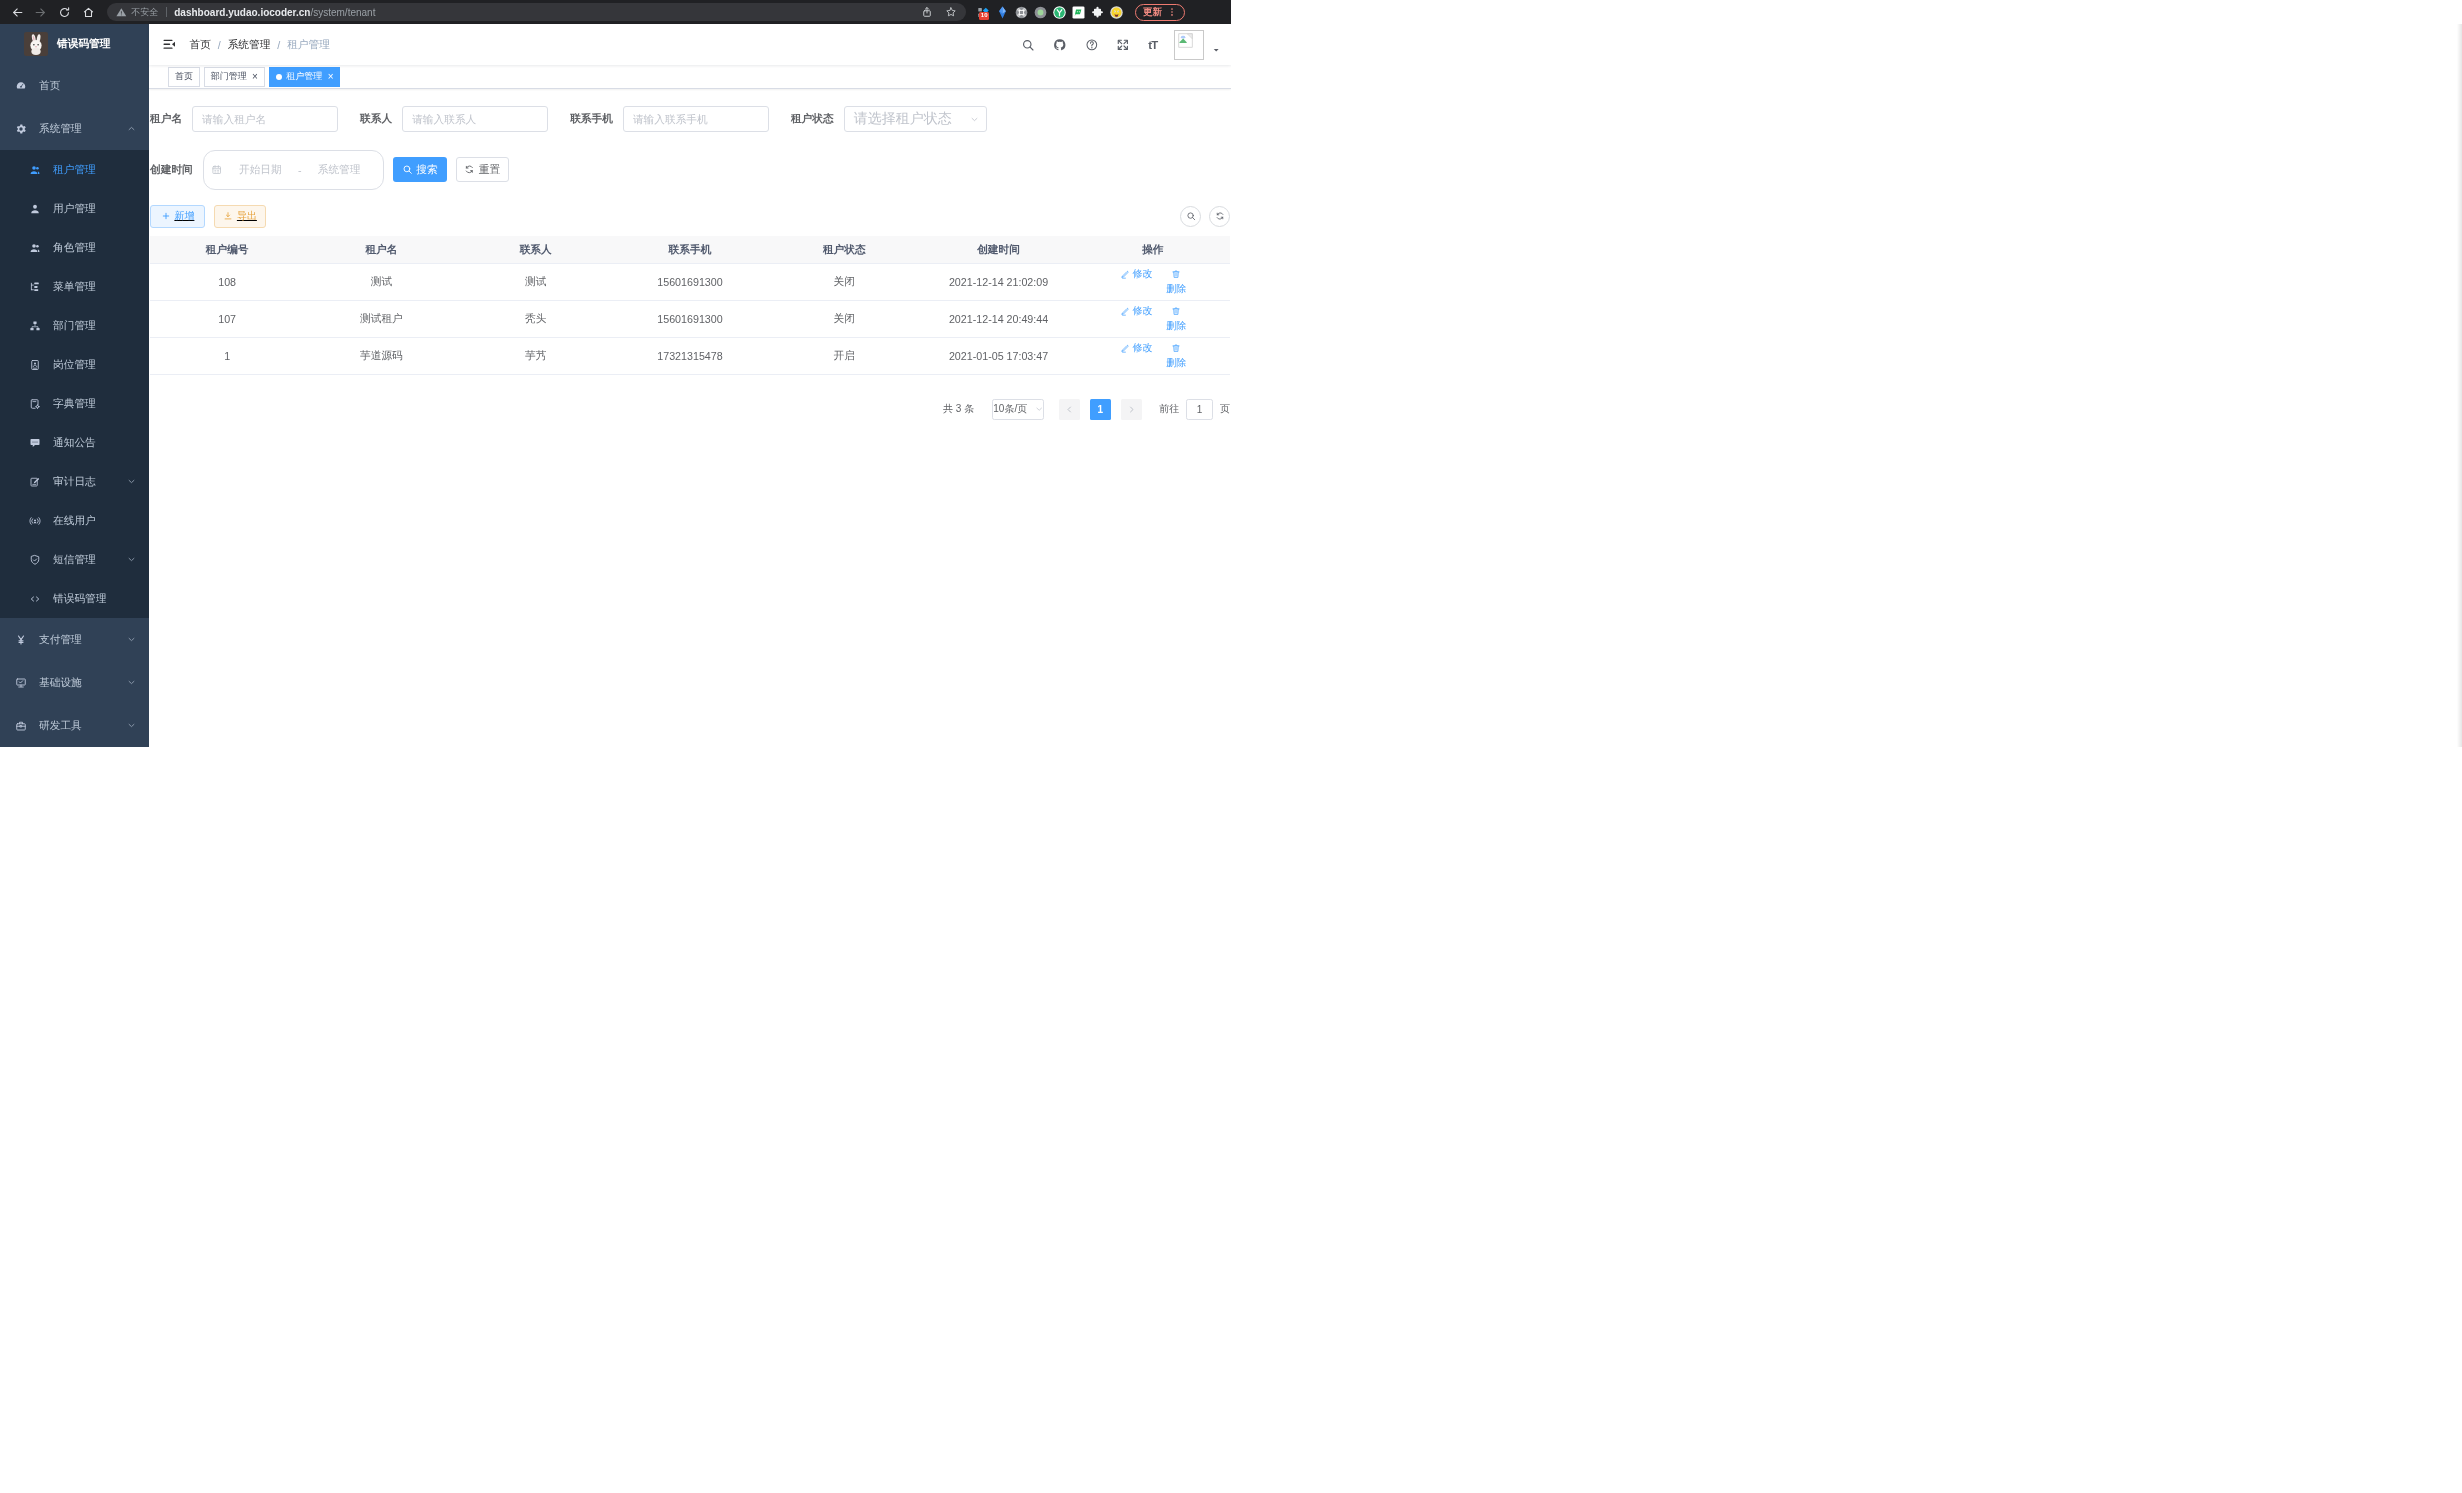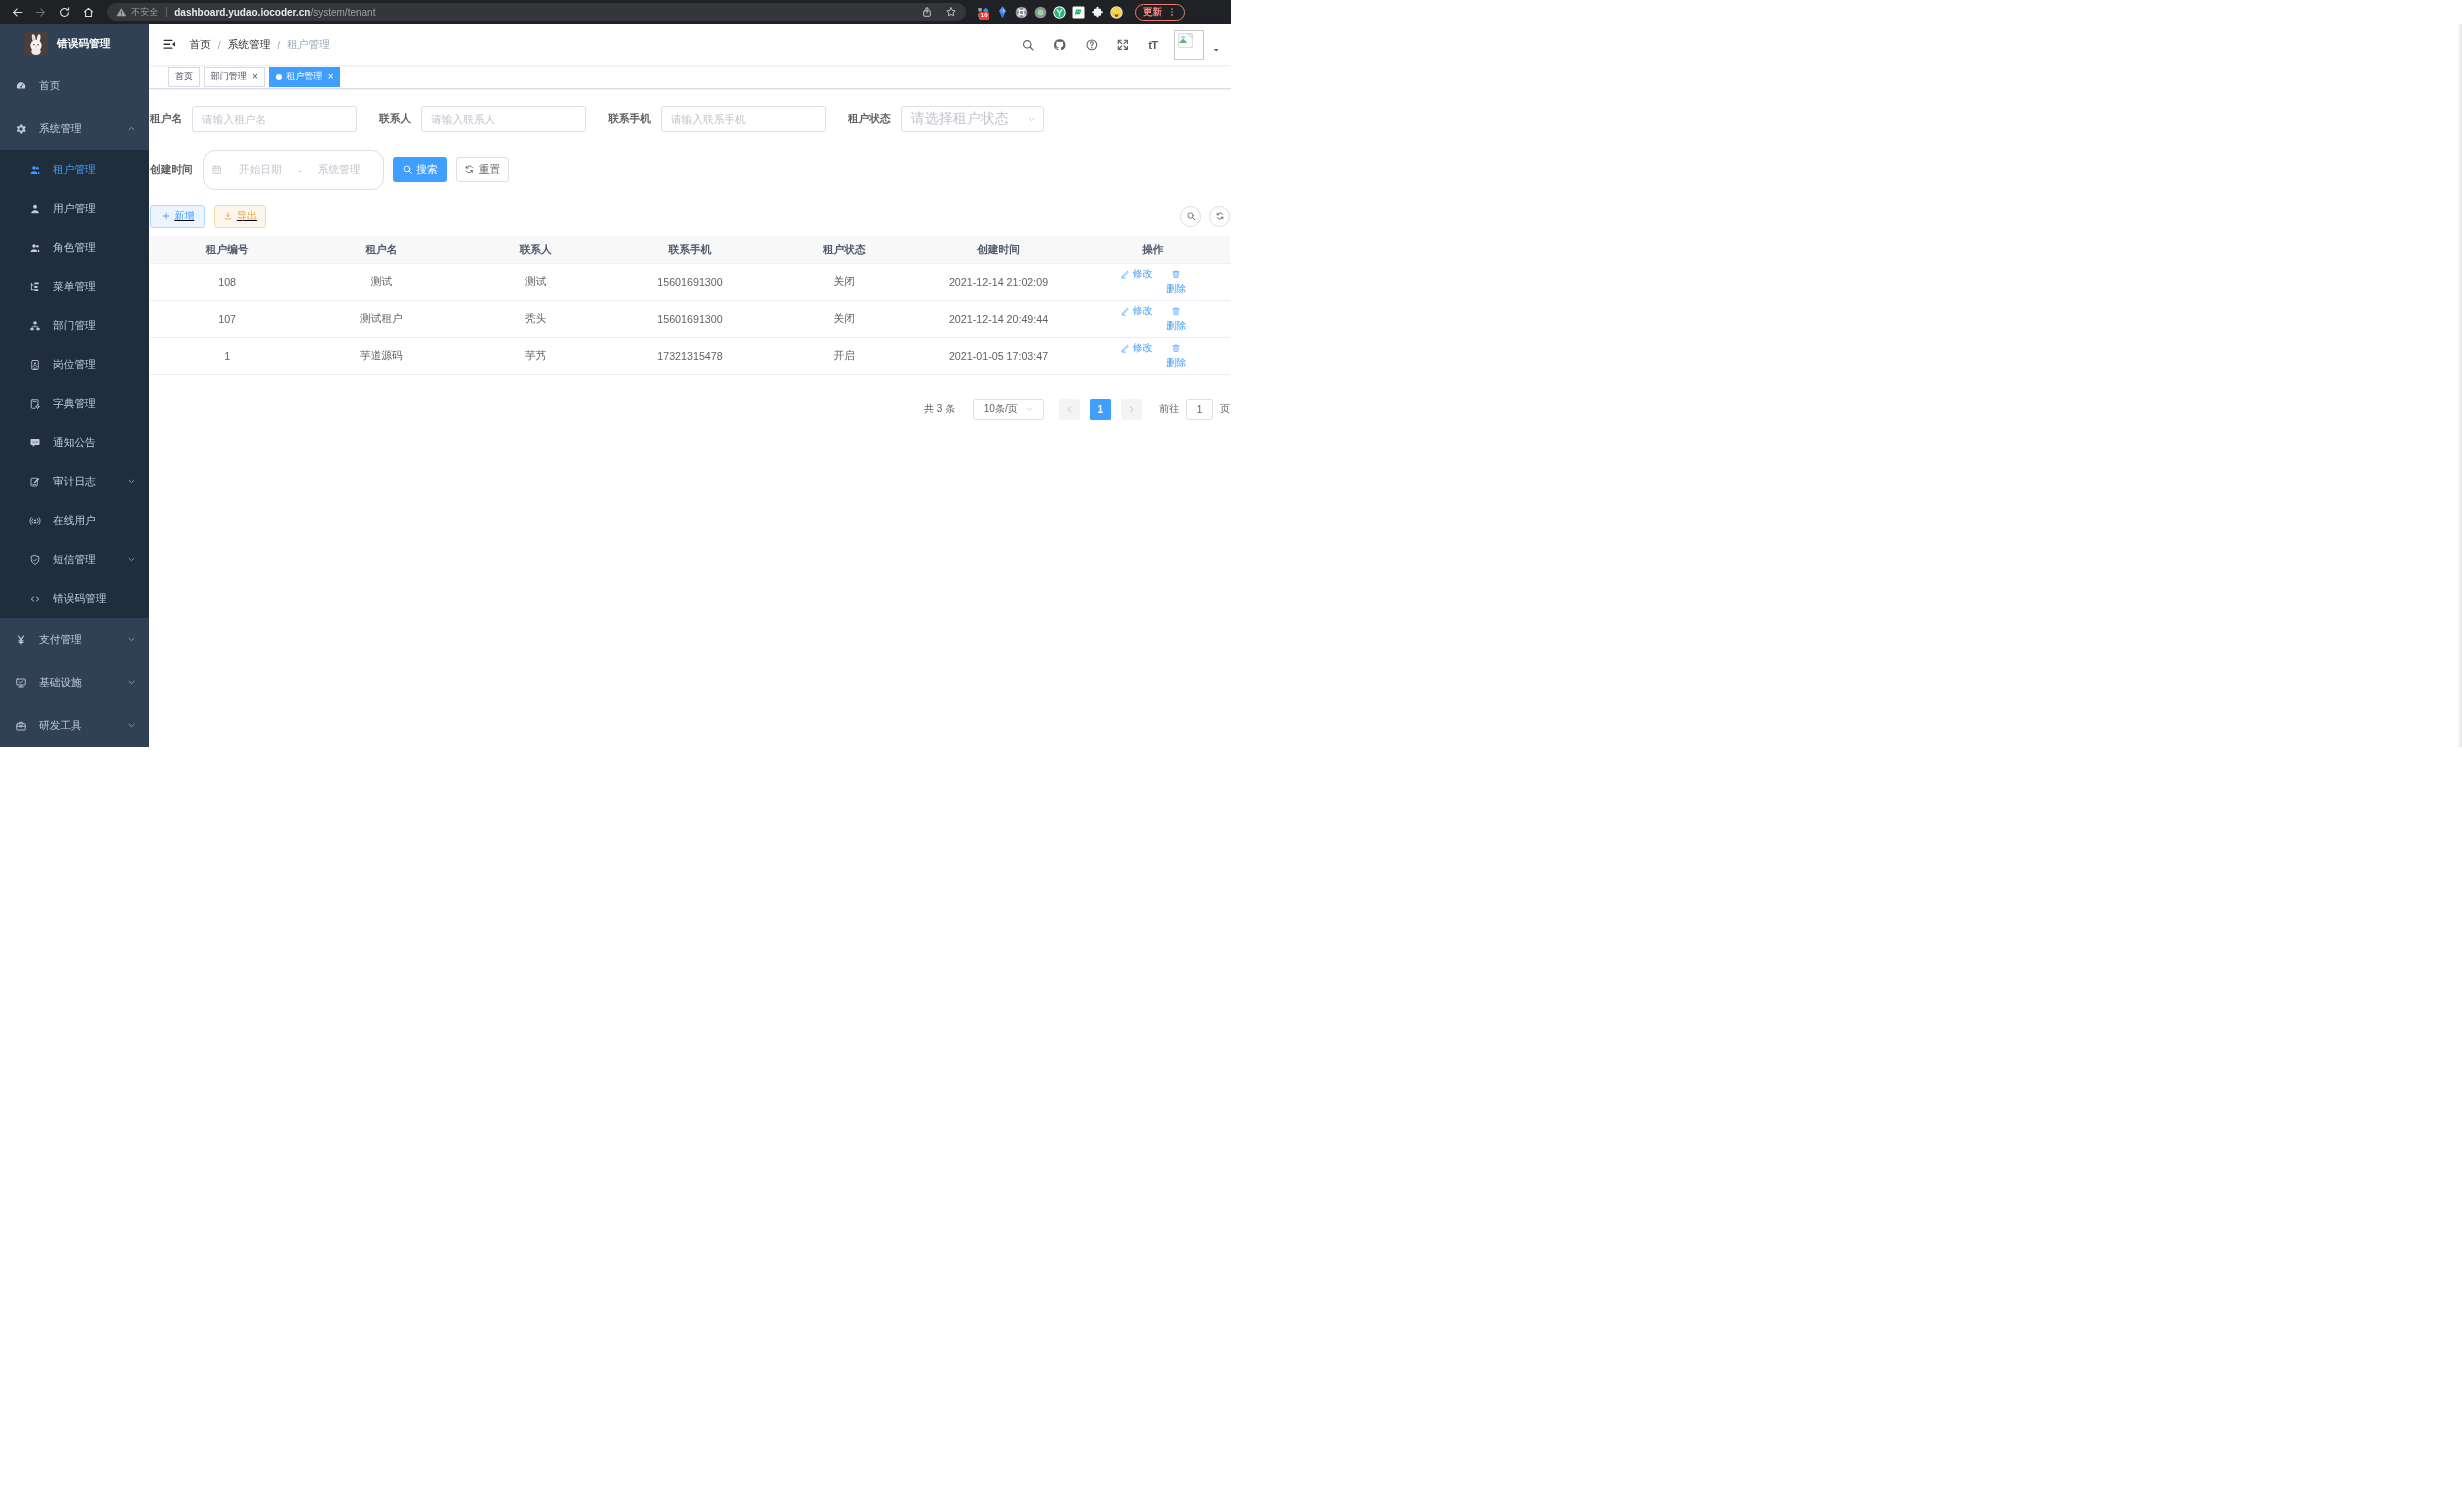--- a/index.html
+++ b/index.html
@@ -62,21 +62,21 @@
   .tag .dot { width:6px; height:6px; border-radius:50%; background:#fff; margin-right:4.6px; }
   .tag .tclose { margin-left:5.3px; font-size:10px; line-height:9px; }
   .tag.active { background:#409eff; border-color:#409eff; color:#fff; }
 
   
   .content { flex:1; padding:17px 1px 0; background:#fff; }
   .frow { display:flex; align-items:center; }
   .frow.second { margin-top:17.5px; }
   .fitem { display:flex; align-items:center; margin-right:22px; }
   .flabel { font-size:10.7px; font-weight:700; color:#606266; margin-right:10px; white-space:nowrap; }
-  .inp { width:165px; height:26px; border:0.8px solid #dcdfe6; border-radius:3px; padding:0 9px; font-size:10.7px; color:#606266; background:#fff; outline:none; font-family:inherit; }
+  .inp { width:146px; height:26px; border:0.8px solid #dcdfe6; border-radius:3px; padding:0 9px; font-size:10.7px; color:#606266; background:#fff; outline:none; font-family:inherit; }
   .inp::placeholder { color:#c0c4cc; }
   .sel { position:relative; width:143px; height:26px; border:0.8px solid #dcdfe6; border-radius:3px; display:flex; align-items:center; padding:0 21px 0 9px; cursor:pointer; background:#fff; }
   .sel .ph { color:#c0c4cc; font-size:14px; }
   .sel .scaret { position:absolute; right:6.9px; top:8.4px; width:9px; height:9px; color:#c0c4cc; }
   .date-range { width:181px; height:40px; border:0.8px solid #dcdfe6; border-radius:12px; display:flex; align-items:center; padding:0 7.6px; background:#fff; cursor:pointer; }
   .date-range .cal { width:11.4px; height:11.4px; color:#c0c4cc; margin-right:1.5px; }
   .date-range .dph { flex:1; text-align:center; color:#c0c4cc; font-size:10.7px; }
   .date-range .dsep { color:#c0c4cc; font-size:10.7px; padding:0 1.5px; }
   .btn { display:inline-flex; align-items:center; justify-content:center; gap:3.8px; border-radius:3px; cursor:pointer; border:0.8px solid transparent; font-family:inherit; }
   .btn .bic { width:10.7px; height:10.7px; }
@@ -94,21 +94,21 @@
   table.grid { width:100%; margin-top:8.4px; border-collapse:collapse; table-layout:fixed; }
   .grid th { height:27px; background:#f8f8f9; color:#515a6e; font-size:10.7px; font-weight:700; text-align:center; }
   .grid td { height:37px; text-align:center; font-size:10.7px; color:#606266; border-bottom:0.8px solid #ebeef5; }
   .grid tbody tr:first-child td { border-top:0.8px solid #ebeef5; }
   .op-link { display:inline-flex; align-items:center; gap:3px; color:#409eff; font-size:10px; cursor:pointer; }
   .op-link .ic { width:10px; height:10px; }
   .op-link + .op-link { margin-left:10.7px;flex-direction:column; }
 
   .pager { margin-top:24px; display:flex; align-items:center; justify-content:flex-end; font-size:10px; color:#606266; }
   .p-total { margin-right:18px; }
-  .p-size { position:relative; width:71px; height:21px; border:0.8px solid #dcdfe6; border-radius:2.3px; display:flex; align-items:center; justify-content:center; gap:7.6px; cursor:pointer; margin-right:14.5px; background:#fff; }
+  .p-size { position:relative; width:52px; height:21px; border:0.8px solid #dcdfe6; border-radius:2.3px; display:flex; align-items:center; justify-content:center; gap:7.6px; cursor:pointer; margin-right:14.5px; background:#fff; }
   .p-size .scaret { width:8.4px; height:8.4px; color:#c0c4cc; }
   .p-btn { width:21px; height:21px; border-radius:1.5px; background:#f4f4f5; color:#b7bcc4; display:flex; align-items:center; justify-content:center; cursor:pointer; }
   .p-btn .ic { width:9px; height:9px; }
   .p-btn.cur { background:#409eff; color:#fff; font-weight:700; font-size:10px; margin:0 10px; }
   .p-goto { margin-left:17.5px; display:flex; align-items:center; gap:6.9px; }
   .p-goto input { width:27px; height:21px; border:0.8px solid #dcdfe6; border-radius:2.3px; text-align:center; font-size:10px; color:#606266; outline:none; font-family:inherit; }
 
   .win-scroll { position:fixed; top:24px; right:0; width:5.3px; height:723px; background:linear-gradient(to right,rgba(0,0,0,0),rgba(0,0,0,.10)); }
 </style>
 </head>

